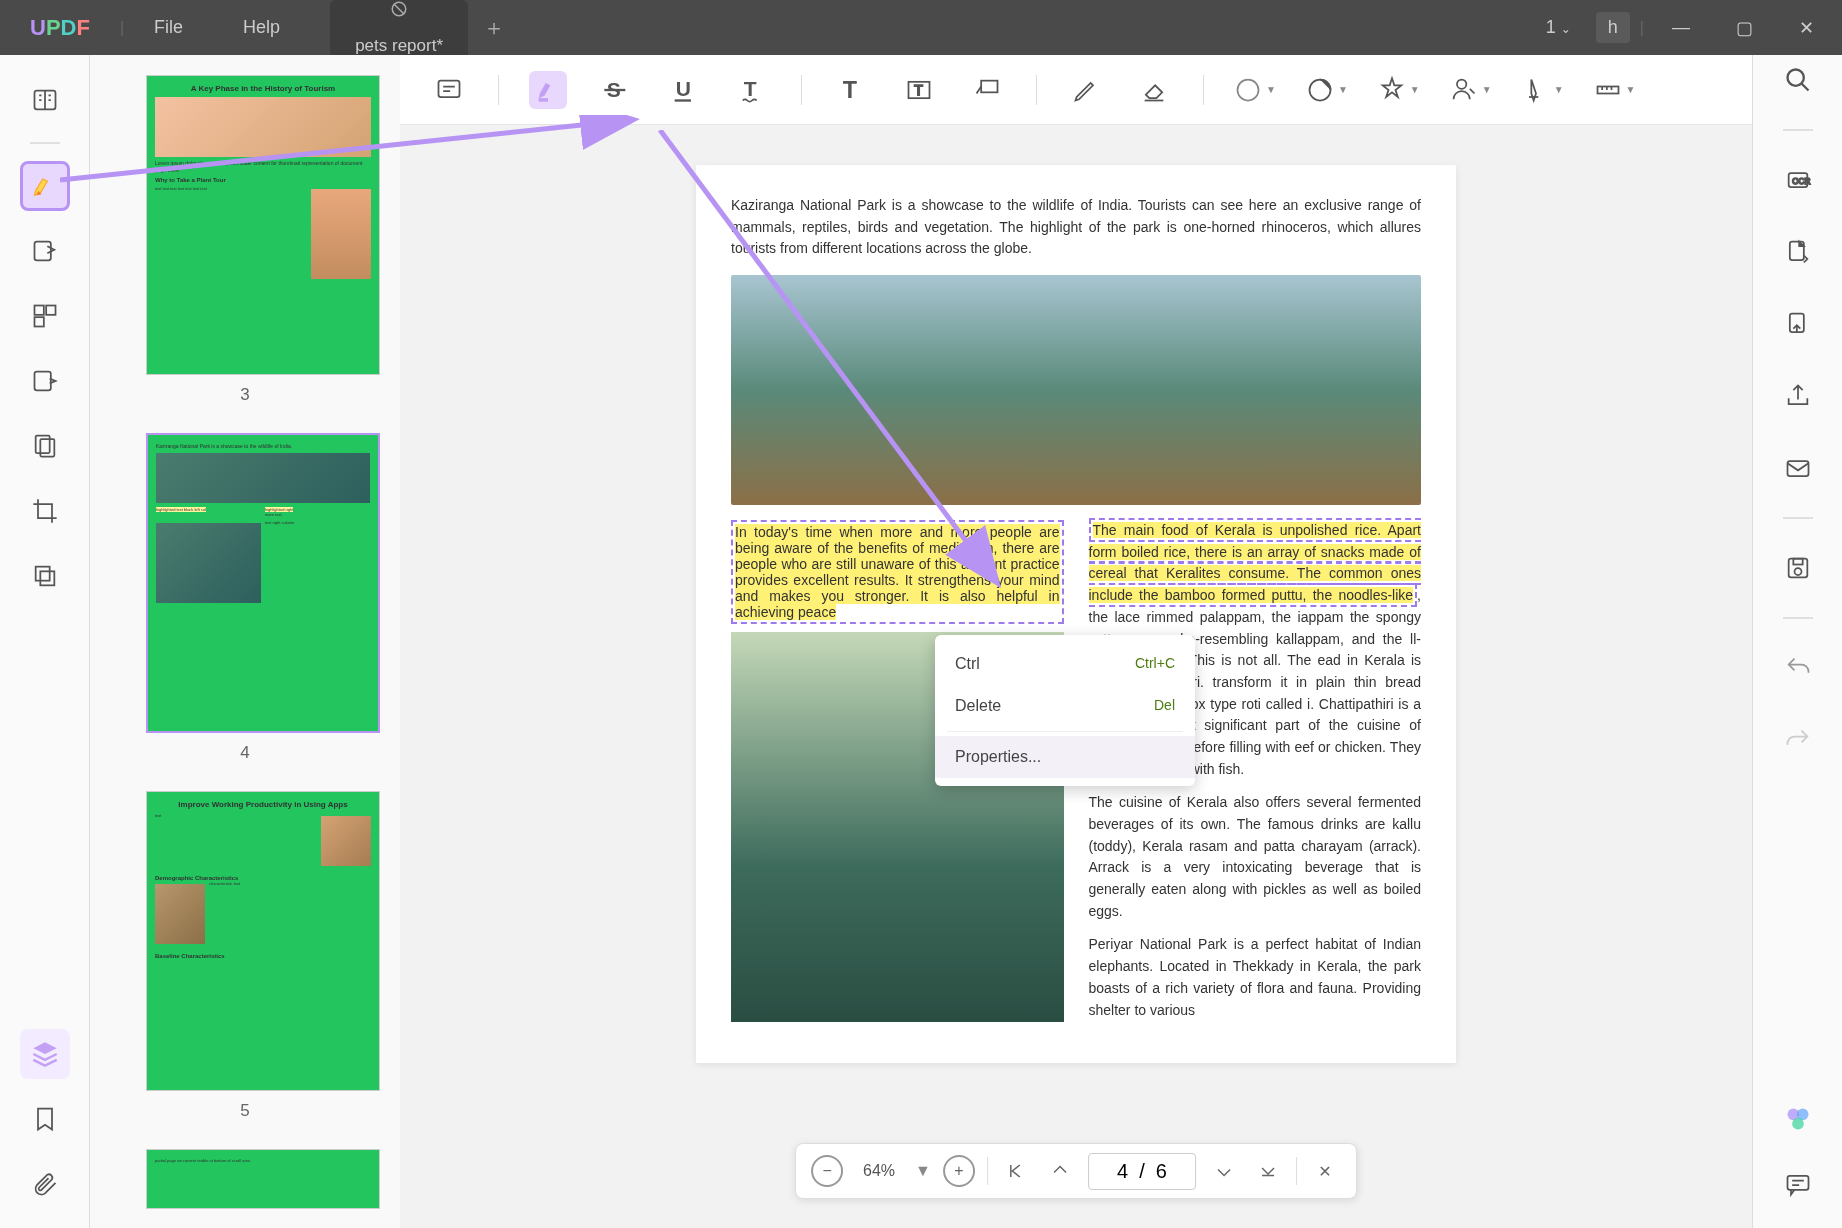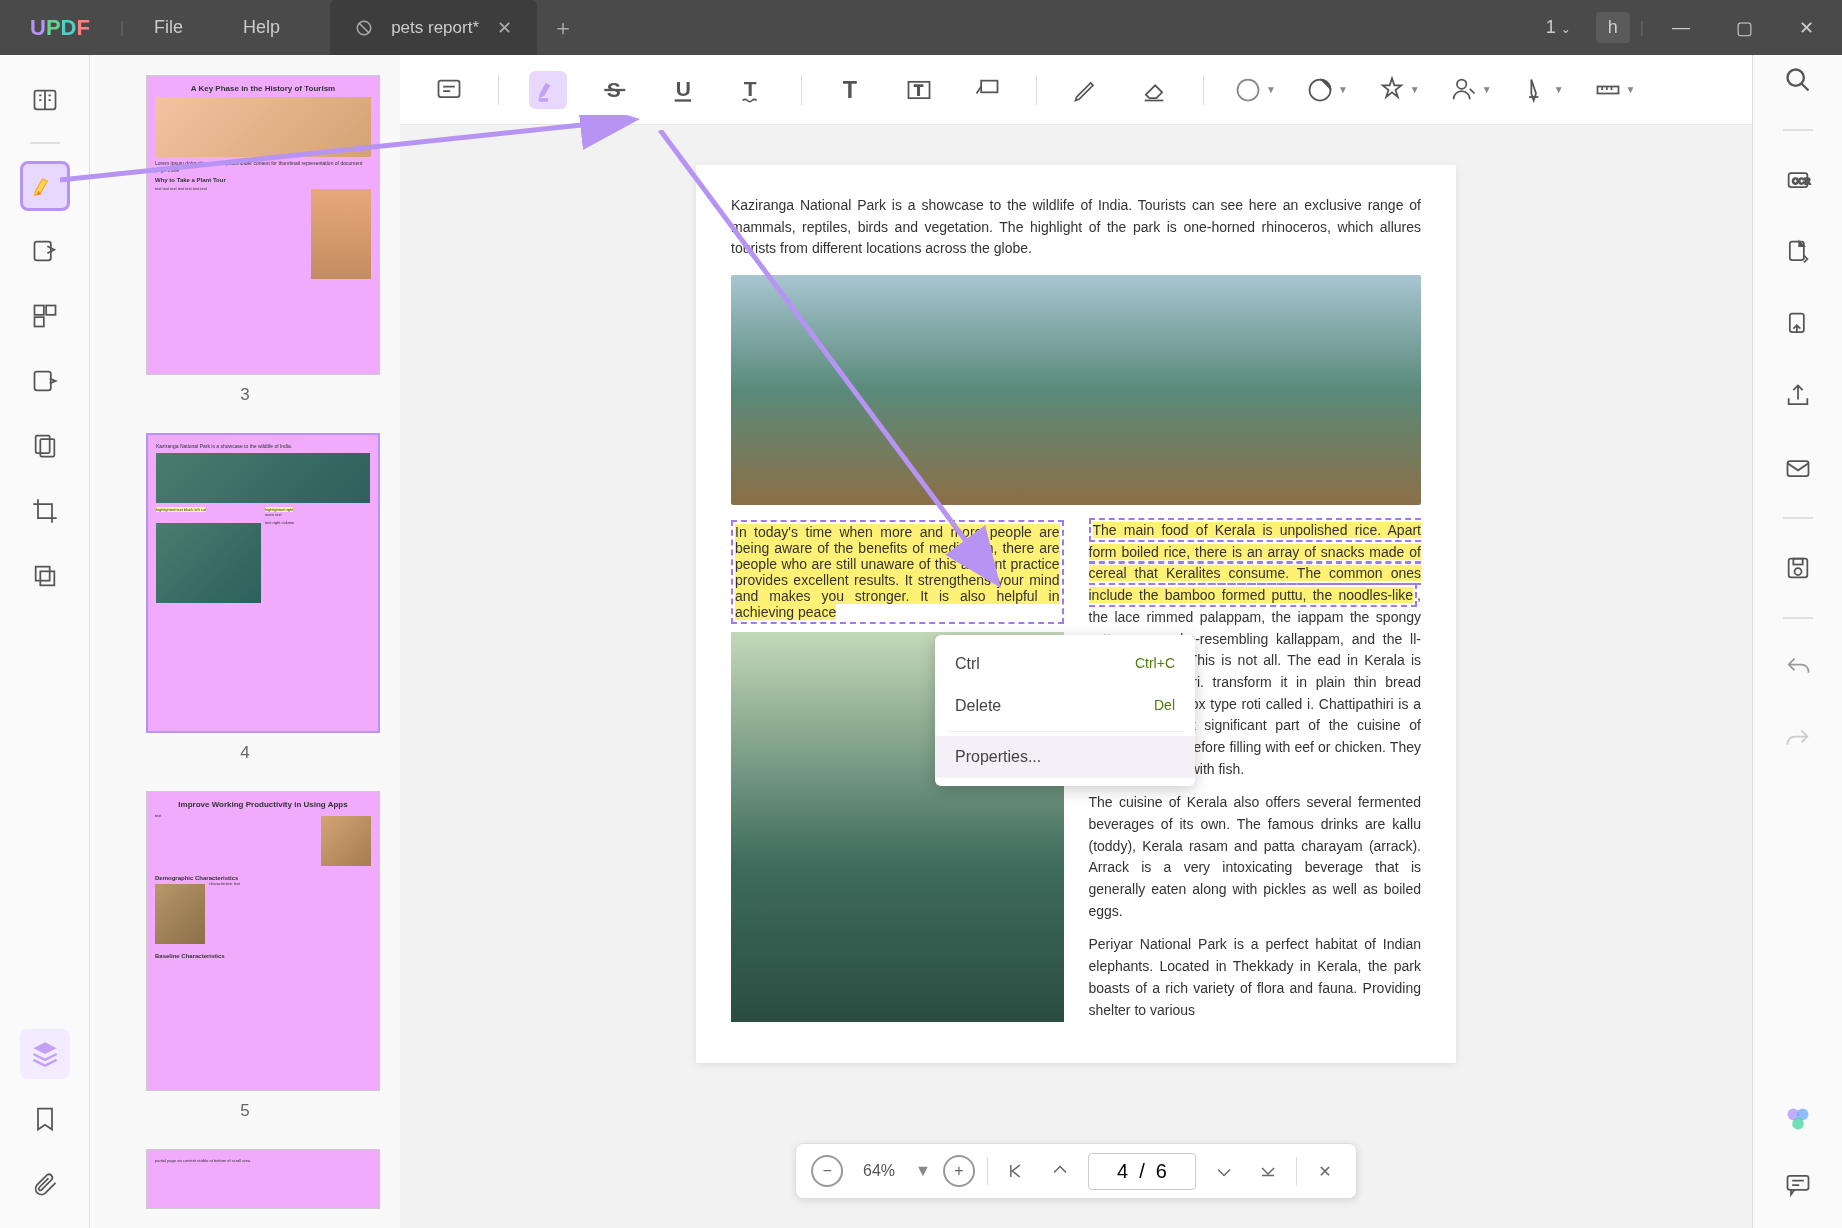--- a/index.html
+++ b/index.html
@@ -5,41 +5,41 @@
 * { margin: 0; padding: 0; box-sizing: border-box; }
 body { font-family: -apple-system, sans-serif; width: 1842px; height: 1228px; background: #f5f5f5; overflow: hidden; position: relative; }
 
 .titlebar { height: 55px; background: #4a4a4a; display: flex; align-items: center; color: #ccc; }
 .logo { padding: 0 30px; font-weight: bold; font-size: 22px; }
 .logo .u { color: #b794f4; }
 .logo .p { color: #68d391; }
 .logo .d { color: #4fd1c5; }
 .logo .f { color: #fc8181; }
 .menu-item { padding: 0 30px; font-size: 18px; cursor: pointer; }
-.tab { display: flex; align-items: center; background: #3d3d3d; height: 100%; padding: 0 25px; margin-left: 20px; border-radius: 6px 6px 0 0; gap: 18px; }
+.tab { display: flex; align-items: center; background: #3d3d3d; height: 100%; padding: 0 25px; margin-left: 20px; border-radius: 6px 6px 0 0; gap: 18px; flex-direction: column; }
 .tab-icon { width: 18px; height: 18px; }
 .tab-title { font-size: 17px; }
 .tab-close { font-size: 18px; cursor: pointer; color: #aaa; }
 .new-tab { margin-left: 15px; font-size: 22px; color: #aaa; cursor: pointer; }
 .title-right { margin-left: auto; display: flex; align-items: center; gap: 10px; padding-right: 10px; }
 .tr-item { padding: 8px 15px; font-size: 18px; color: #ccc; cursor: pointer; }
 .user-box { background: #5a5a5a; border-radius: 4px; padding: 5px 12px; }
 .win-btn { padding: 8px 18px; font-size: 18px; color: #ccc; cursor: pointer; }
 
 .main { display: flex; height: calc(100% - 54px); }
 
 .left-sidebar { width: 90px; background: #fafafa; border-right: 1px solid #ddd; display: flex; flex-direction: column; align-items: center; padding-top: 20px; gap: 15px; }
 .ls-icon { width: 50px; height: 50px; display: flex; align-items: center; justify-content: center; border-radius: 8px; cursor: pointer; }
 .ls-icon.active { background: #e9d8fd; border: 3px solid #b794f4; }
 .ls-divider { width: 30px; height: 2px; background: #e0e0e0; margin: 2px 0; }
 .ls-bottom { margin-top: auto; margin-bottom: 20px; display: flex; flex-direction: column; gap: 15px; align-items: center;}
 
 .thumbs { width: 310px; background: #f9f9f9; overflow-y: auto; padding: 20px; }
 .thumb-wrap { margin-bottom: 28px; }
-.thumb { background: #f0abfc; border: 1px solid #ccc; padding: 8px; font-size: 6px; color: #333; overflow: hidden; margin-left: 36px; }
+.thumb { background: #22c55e; border: 1px solid #ccc; padding: 8px; font-size: 6px; color: #333; overflow: hidden; margin-left: 36px; }
 .thumb.selected { border: 2px solid #b794f4; }
 .thumb-num { text-align: center; margin-top: 10px; font-size: 17px; color: #666; }
 .thumb-title { font-weight: bold; font-size: 8px; text-align: center; margin-bottom: 4px; }
 .thumb-img { background: linear-gradient(135deg, #e6d5a8, #c4a484); width: 100%; height: 60px; margin: 3px 0; }
 .thumb-img2 { background: linear-gradient(135deg, #4a7c6e, #2d5f5d); width: 100%; height: 50px; margin: 3px 0; }
 .thumb-hl { background: #fff59d; display: inline; }
 
 .content { flex: 1; background: #f2f2f2; position: relative; overflow: hidden; }
 
 .toolbar { height: 70px; background: #fff; border-bottom: 1px solid #e5e5e5; display: flex; align-items: center; padding: 0 30px; gap: 30px; }

